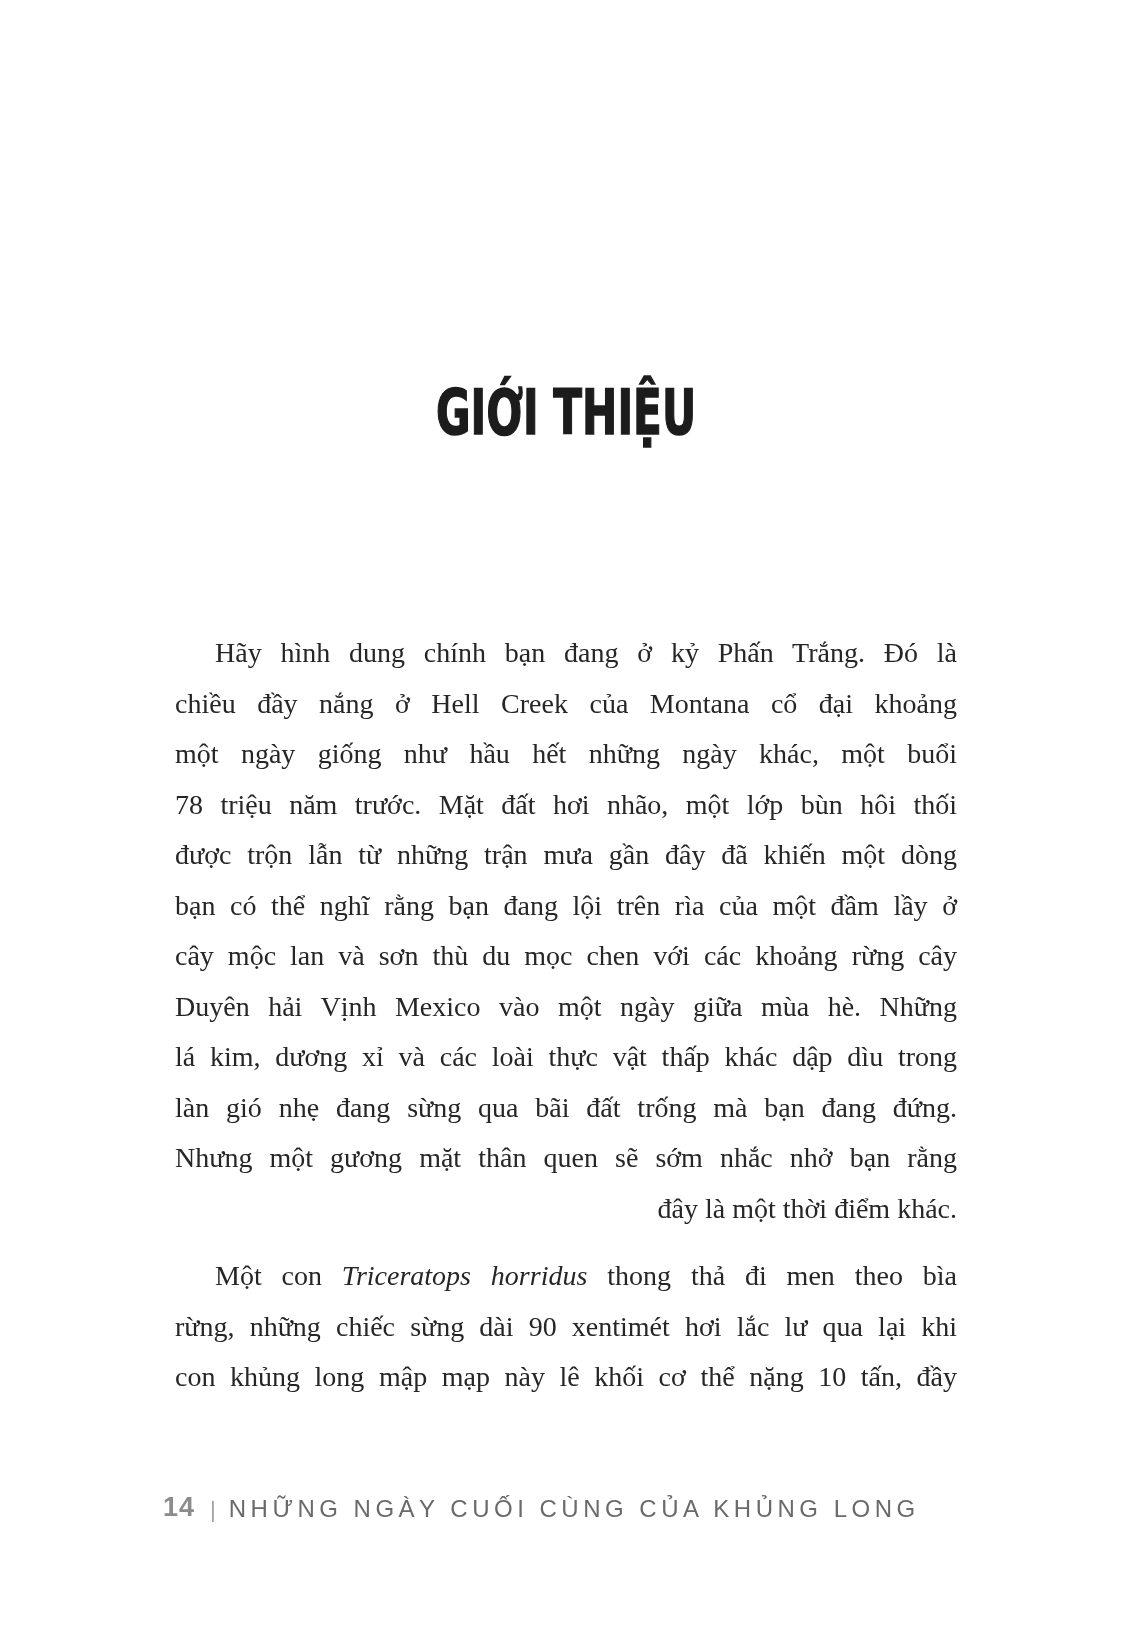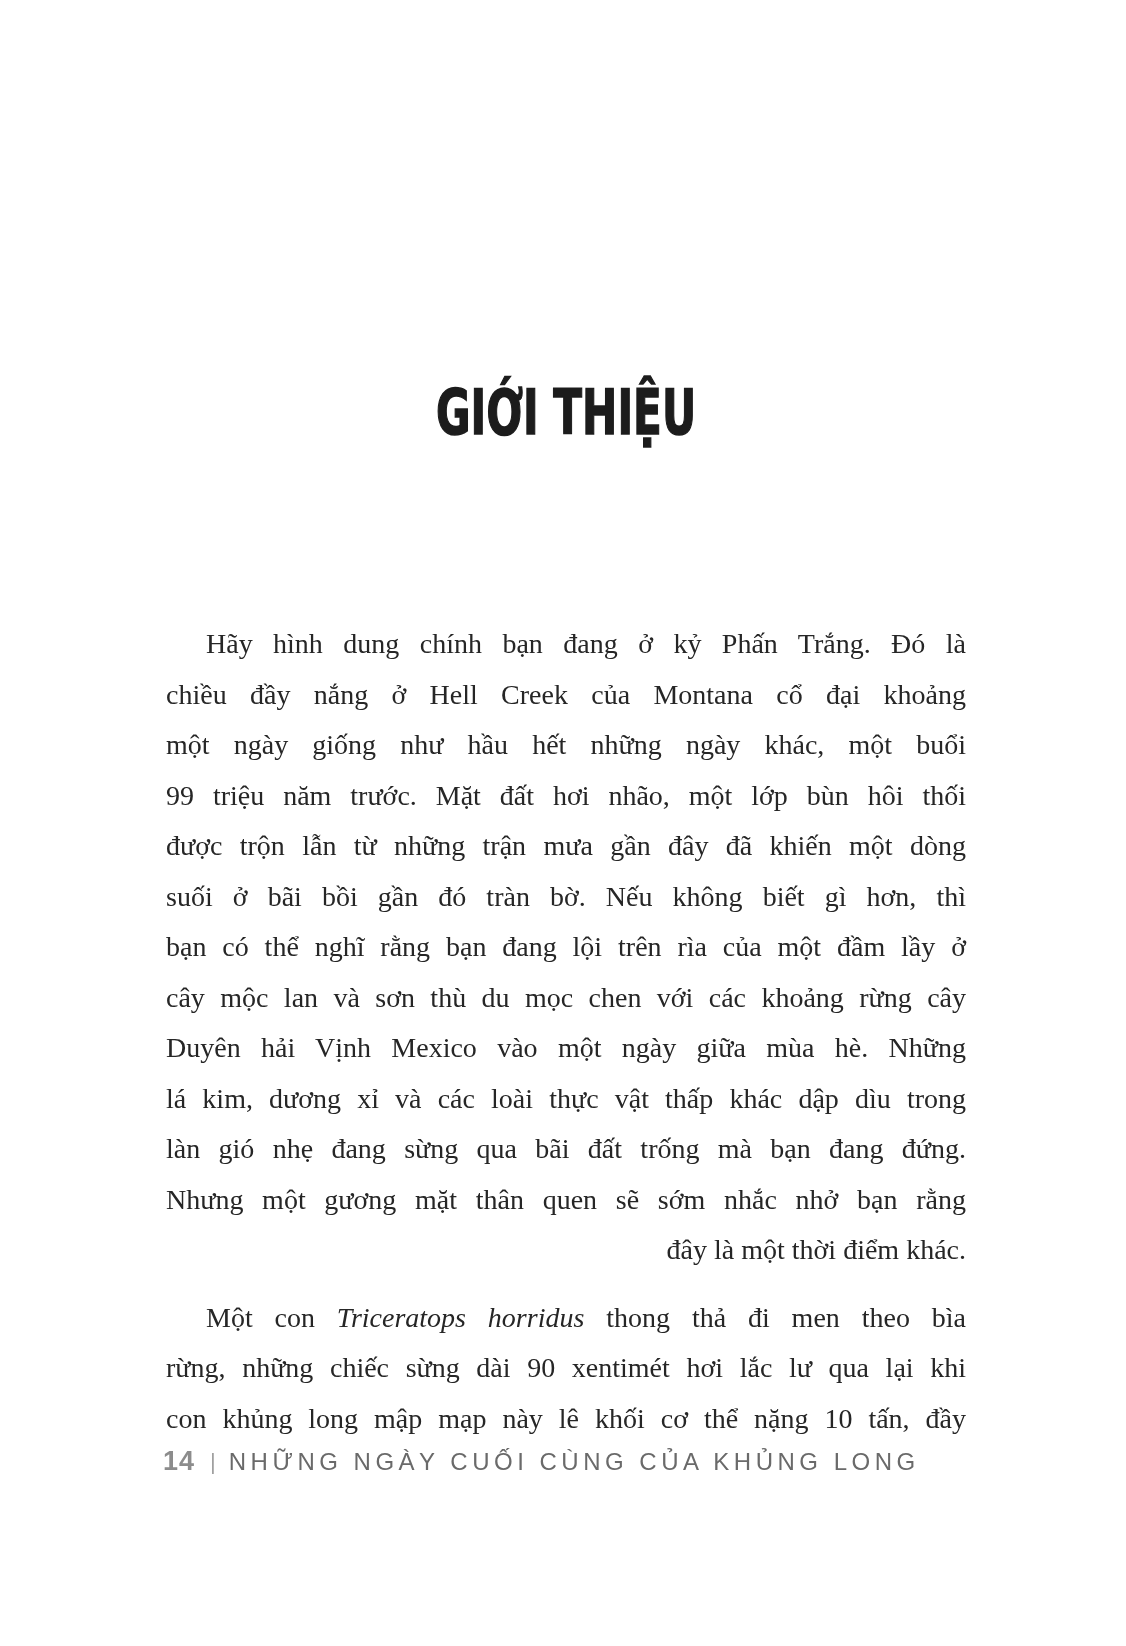--- a/index.html
+++ b/index.html
@@ -35,36 +35,36 @@
   }
   .body-text {
     position: absolute;
     top: 616px;
     left: 163px;
     width: 806px;
     font-size: 28px;
     line-height: 50.5px;
     color: var(--text-color, #262626);
   }
-  .paragraph { margin: 3px; }
+  .paragraph { margin: 12px; }
   .paragraph + .paragraph { margin-top: 17px; }
   .text-line { text-align: right; }
   .text-line.justify {
     text-align: justify;
     text-align-last: justify;
   }
   .text-line.indent { text-indent: 40px; }
   .text-line em { font-style: italic; }
   .page-footer {
     position: absolute;
-    top: 1446px;
+    top: 1492px;
     left: 163px;
     width: 806px;
     display: flex;
-    align-items: center;
+    align-items: flex-end;
     font-family: "Liberation Sans", sans-serif;
   }
   .page-number {
     font-size: 27px;
     font-weight: bold;
     color: var(--footer-number-color, #8c8c8c);
     letter-spacing: 1px;
   }
   .footer-separator {
     margin: 0 13px 0 15px;
@@ -83,23 +83,22 @@
 
 <div class="page">
 
   <h1 class="chapter-title">GIỚI THIỆU</h1>
 
   <div class="body-text">
       <div class="paragraph">
         <div class="text-line indent justify"><span>Hãy hình dung chính bạn đang ở kỷ Phấn Trắng. Đó là</span></div>
         <div class="text-line justify"><span>chiều đầy nắng ở Hell Creek của Montana cổ đại khoảng</span></div>
         <div class="text-line justify"><span>một ngày giống như hầu hết những ngày khác, một buổi</span></div>
-        <div class="text-line justify"><span>99 triệu năm trước. Mặt đất hơi nhão, một lớp bùn hôi thối</span></div>
+        <div class="text-line justify"><span>78 triệu năm trước. Mặt đất hơi nhão, một lớp bùn hôi thối</span></div>
         <div class="text-line justify"><span>được trộn lẫn từ những trận mưa gần đây đã khiến một dòng</span></div>
-        <div class="text-line justify"><span>suối ở bãi bồi gần đó tràn bờ. Nếu không biết gì hơn, thì</span></div>
         <div class="text-line justify"><span>bạn có thể nghĩ rằng bạn đang lội trên rìa của một đầm lầy ở</span></div>
         <div class="text-line justify"><span>cây mộc lan và sơn thù du mọc chen với các khoảng rừng cây</span></div>
         <div class="text-line justify"><span>Duyên hải Vịnh Mexico vào một ngày giữa mùa hè. Những</span></div>
         <div class="text-line justify"><span>lá kim, dương xỉ và các loài thực vật thấp khác dập dìu trong</span></div>
         <div class="text-line justify"><span>làn gió nhẹ đang sừng qua bãi đất trống mà bạn đang đứng.</span></div>
         <div class="text-line justify"><span>Nhưng một gương mặt thân quen sẽ sớm nhắc nhở bạn rằng</span></div>
         <div class="text-line"><span>đây là một thời điểm khác.</span></div>
       </div>
       <div class="paragraph">
         <div class="text-line indent justify"><span>Một con </span><em>Triceratops horridus</em><span> thong thả đi men theo bìa</span></div>

